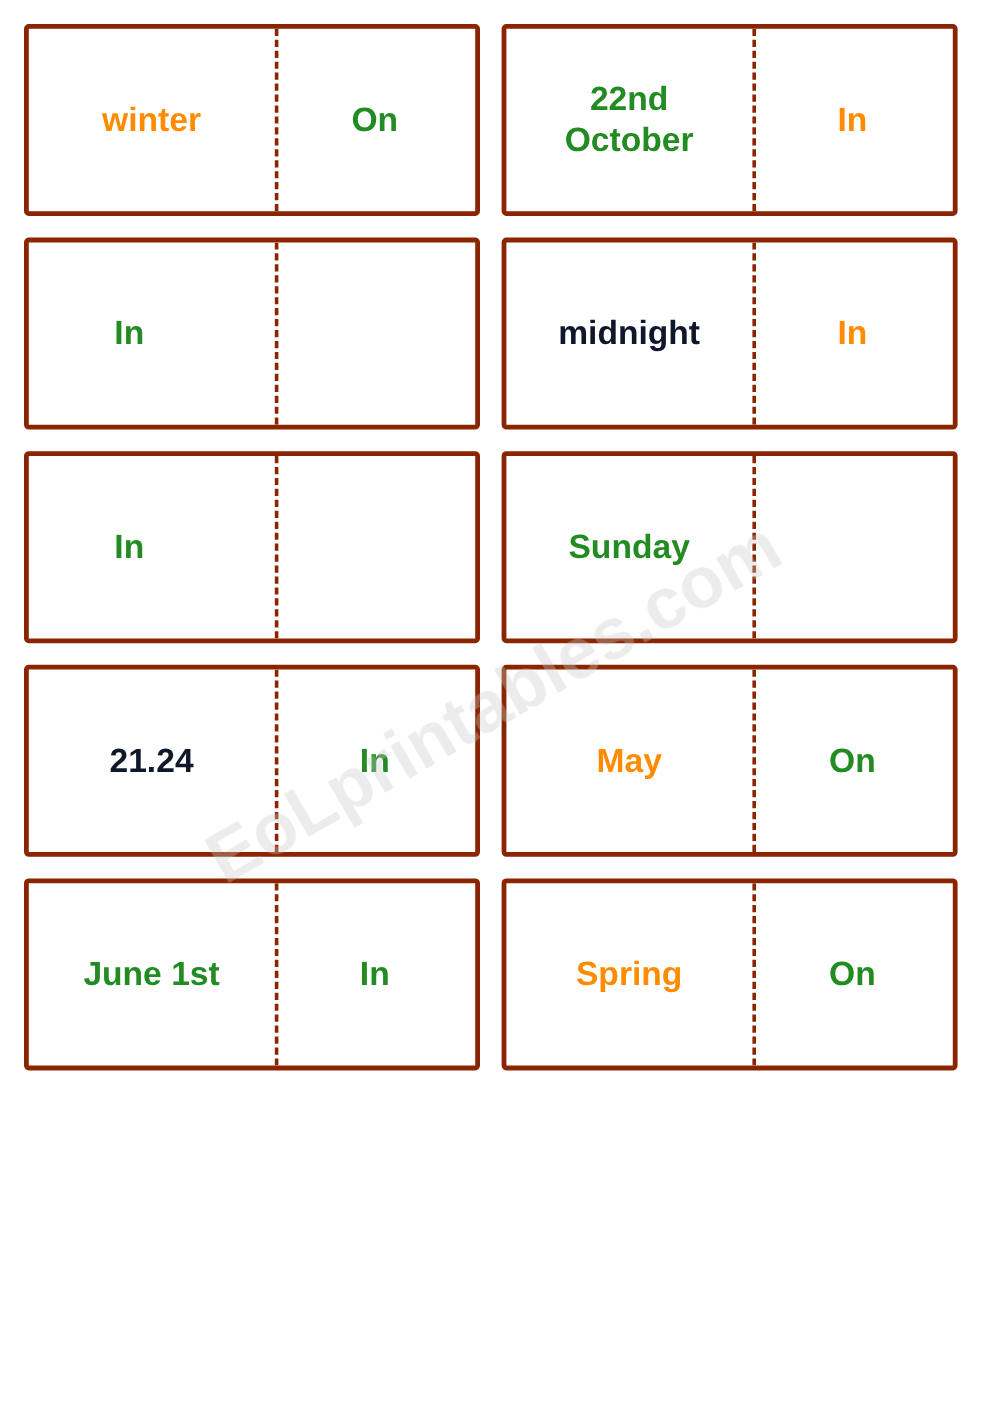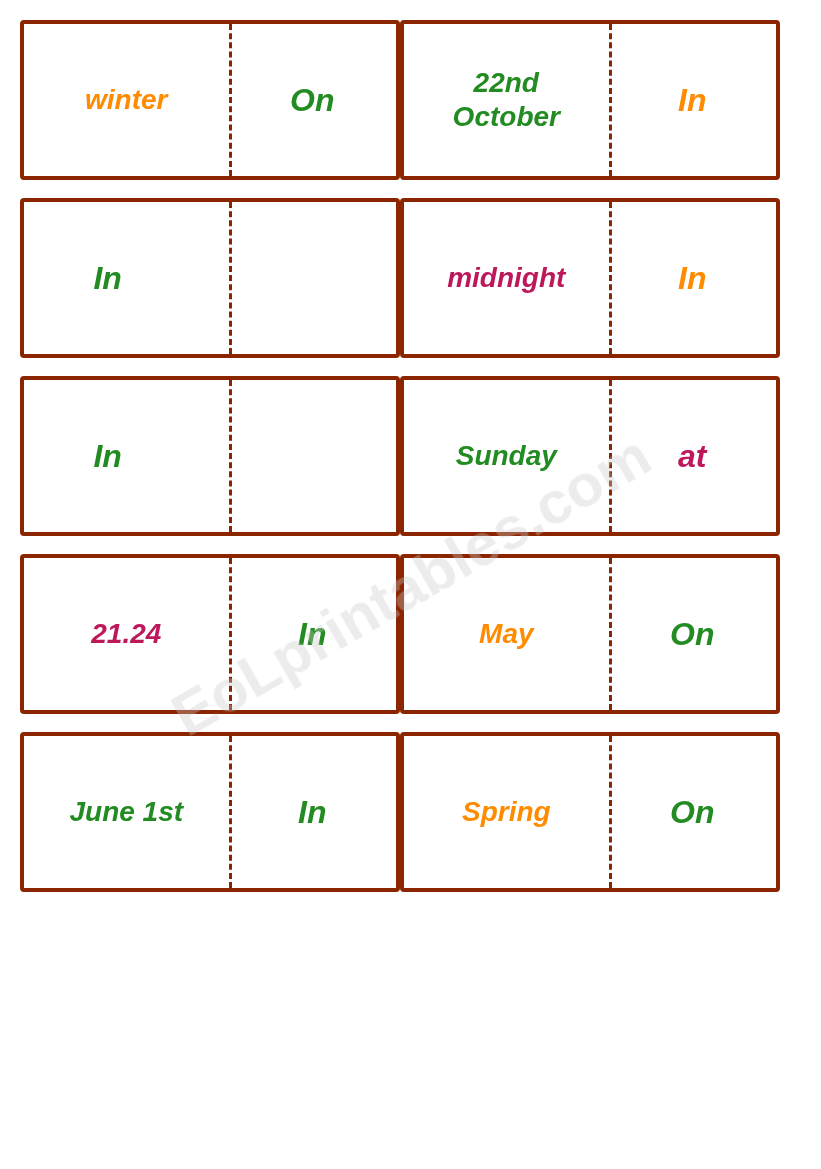--- a/index.html
+++ b/index.html
@@ -9,22 +9,22 @@
       min-height: 1169px;
       font-family: Arial, sans-serif;
       padding: 20px;
       display: flex;
       flex-direction: column;
       gap: 18px;
     }
     .row {
       display: flex;
       flex-direction: row;
+      gap: 18px;
       justify-content: flex-start;
-      font-style: italic;
     }
     .card {
       border: 4px solid #8B2500;
       border-radius: 4px;
       display: flex;
       flex-direction: row;
       width: 380px;
       min-height: 160px;
       background: #fff;
       overflow: hidden;
@@ -55,27 +55,27 @@
       border-left: 3px dashed #8B2500;
       z-index: 1;
     }
     .card-word {
       font-size: 28px;
       font-weight: 900;
       text-align: center;
       line-height: 1.2;
     }
     .card-answer {
-      font-size: 32px;
+      font-size: 28px;
       font-weight: 900;
       text-align: center;
     }
     .orange { color: #FF8C00; }
     .green { color: #228B22; }
-    .purple { color: #be185d; }
+    .purple { color: #0f172a; }
     .watermark {
       position: fixed;
       top: 50%;
       left: 50%;
       transform: translate(-50%, -50%) rotate(-30deg);
       font-size: 60px;
       color: rgba(200,200,200,0.35);
       font-weight: bold;
       pointer-events: none;
       white-space: nowrap;
@@ -131,23 +131,20 @@
         <div class="divider"></div>
         <div class="card-right">
           <span class="card-answer green">In</span>
         </div>
       </div>
       <div class="card">
         <div class="card-left">
           <span class="card-word green" style="white-space: pre-line;">Sunday</span>
         </div>
         <div class="divider"></div>
-        <div class="card-right">
-          <span class="card-answer purple">at</span>
-        </div>
       </div>
     </div>
     <div class="row">
       <div class="card">
         <div class="card-left">
           <span class="card-word purple" style="white-space: pre-line;">21.24</span>
         </div>
         <div class="divider"></div>
         <div class="card-right">
           <span class="card-answer green">In</span>

